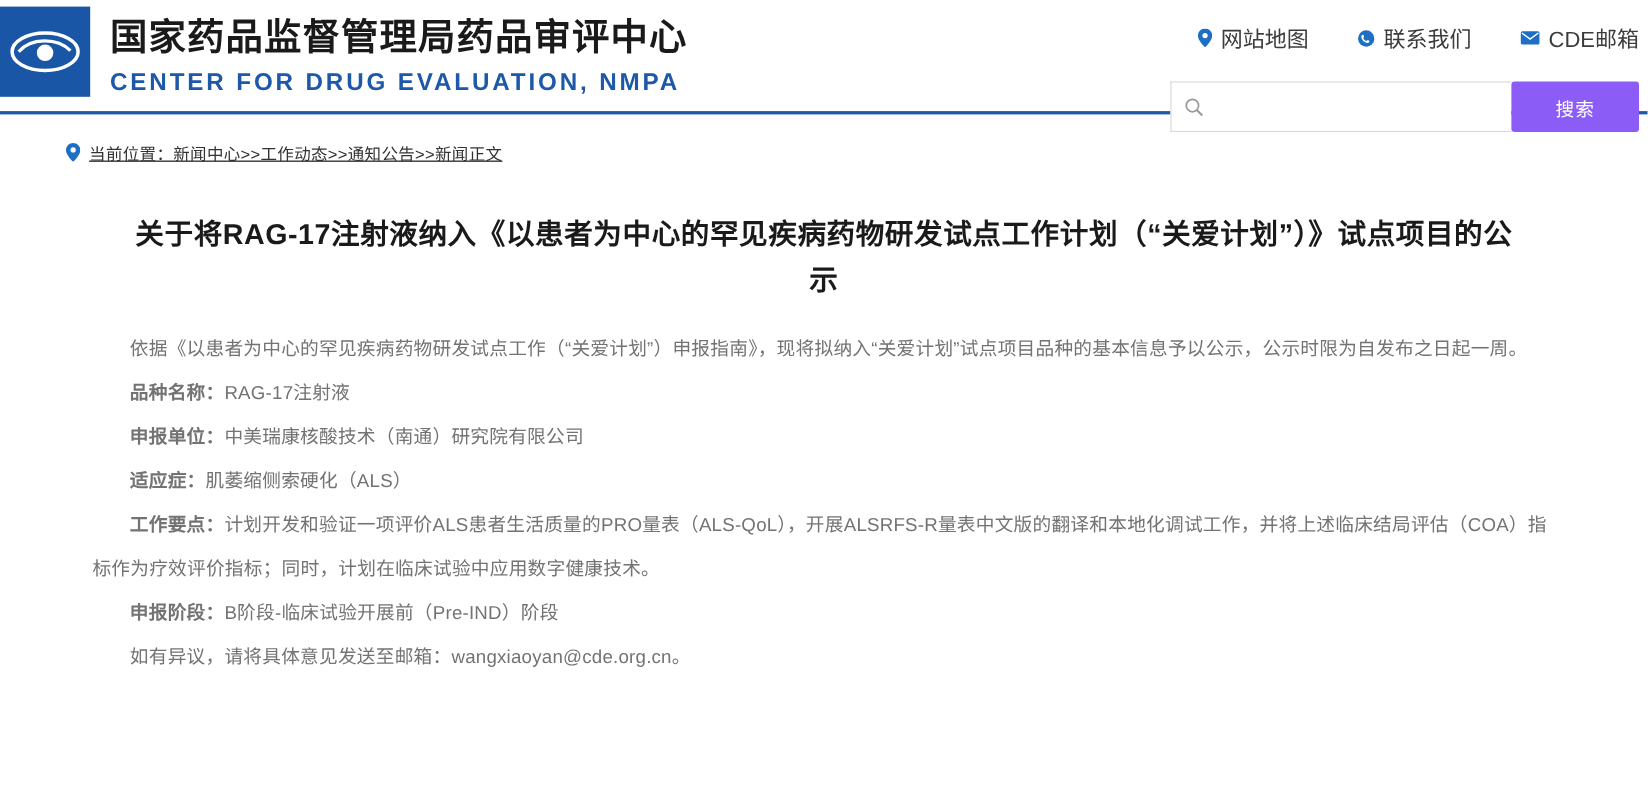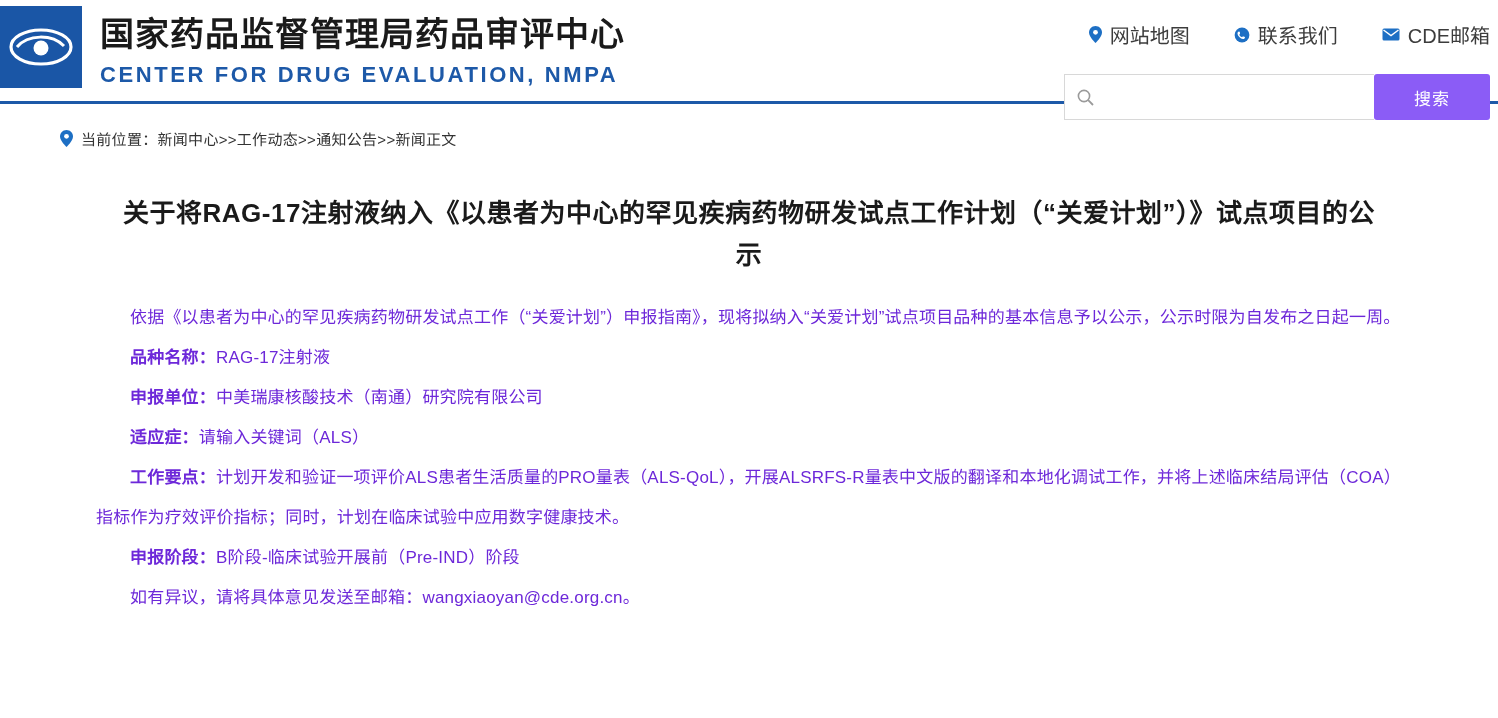--- a/index.html
+++ b/index.html
@@ -111,20 +111,21 @@
 
   
   .crumb-wrap {
     position: relative;
     margin: 0 auto;
     width: 1498px;
     padding: 24px 0 0 60px;
     display: flex;
     align-items: center;
     gap: 8px;
+    text-decoration: underline;
   }
   .crumb-pin { color: #1d6fc4; display: flex; align-items: center; }
   .crumb-text {
     font-size: 15px;
     color: #333;
     letter-spacing: .3px;
   }
 
   
   .article {
@@ -144,24 +145,23 @@
   .art-date {
     text-align: center;
     font-size: 15px;
     color: #9b9b9b;
     margin-top: 20px;
     letter-spacing: .5px;
   }
   .art-body {
     margin-top: 22px;
     font-size: 17px;
-    color: #6d28d9;
+    color: #737373;
     line-height: 40px;
     letter-spacing: .2px;
-    margin-left: 12px;
   }
   .art-body p { margin: 0; text-indent: 2em; }
   .art-body p.field { text-indent: 2em; }
   .art-body b { font-weight: bold; }
 </style>
 </head>
 <body>
 
 <div class="page">
 
@@ -249,21 +249,21 @@
 
       <p class="field">
         <b>品种名称：</b><span>RAG-17注射液</span>
       </p>
 
       <p class="field">
         <b>申报单位：</b><span>中美瑞康核酸技术（南通）研究院有限公司</span>
       </p>
 
       <p class="field">
-        <b>适应症：</b><span>请输入关键词（ALS）</span>
+        <b>适应症：</b><span>肌萎缩侧索硬化（ALS）</span>
       </p>
 
       <p class="field">
         <b>工作要点：</b><span>计划开发和验证一项评价ALS患者生活质量的PRO量表（ALS-QoL），开展ALSRFS-R量表中文版的翻译和本地化调试工作，并将上述临床结局评估（COA）指标作为疗效评价指标；同时，计划在临床试验中应用数字健康技术。</span>
       </p>
 
       <p class="field">
         <b>申报阶段：</b><span>B阶段-临床试验开展前（Pre-IND）阶段</span>
       </p>
 

